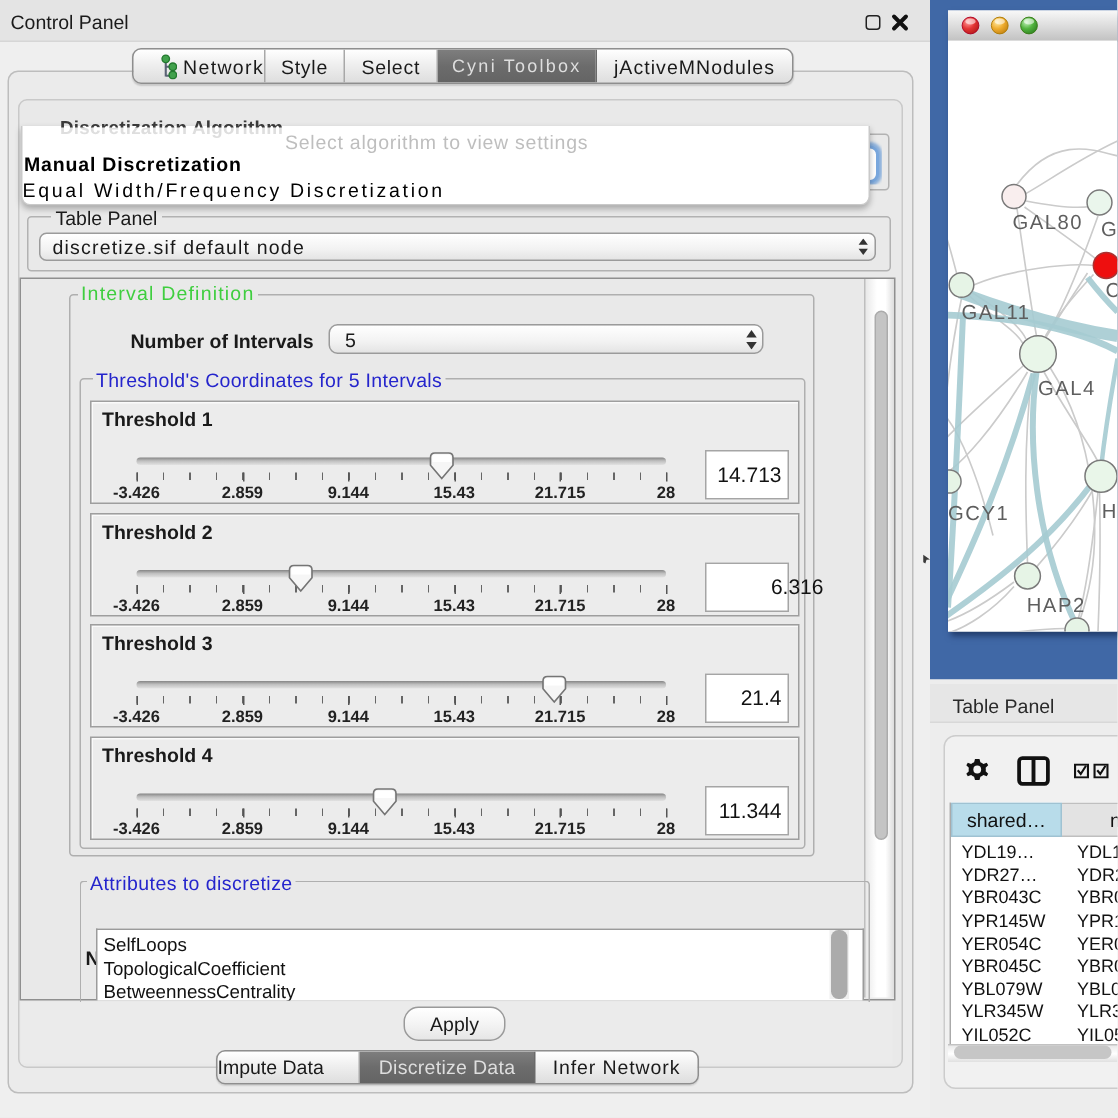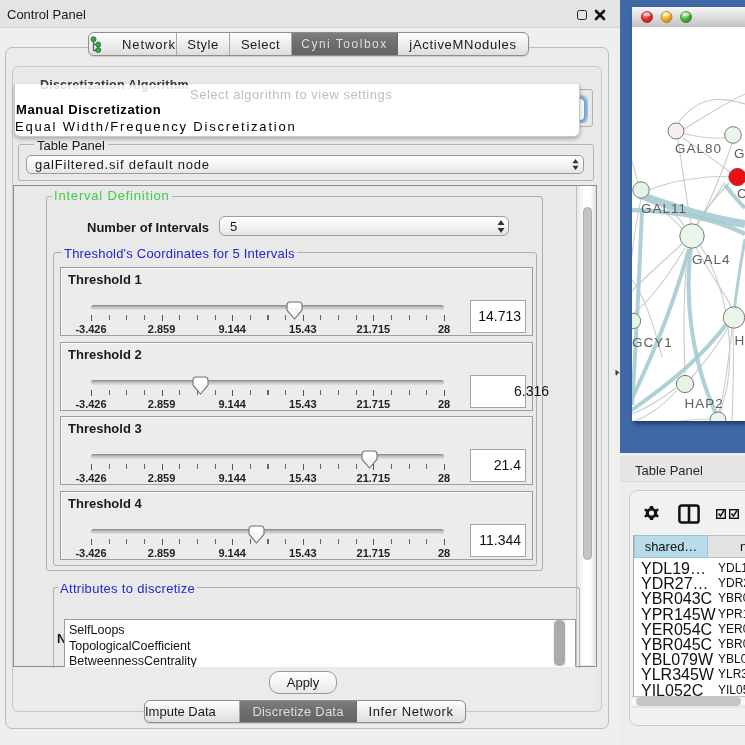--- a/index.html
+++ b/index.html
@@ -19,21 +19,21 @@
 <div class="abs" style="left:577px;top:10px;width:8px;height:8px;border:1.6px solid #222;border-radius:2.5px;"></div>
 <svg class="abs" style="left:594px;top:9px;" width="12" height="12" viewBox="0 0 12 12">
  <path d="M2 2 L10 10 M10 2 L2 10" stroke="#111" stroke-width="2.6" stroke-linecap="round"></path>
 </svg>
 
 <div class="abs" style="left:5px;top:47px;width:602px;height:680px;background:#EBEBEB;border:1px solid #BDBDBD;border-radius:7px;"></div>
 
 <div class="abs" style="left:12px;top:66px;width:588px;height:644px;background:#E9E9E9;border:1px solid #C9C9C9;border-radius:6px;"></div>
 
 <div class="abs" style="left:88px;top:32px;height:22px;border:1px solid #8E8E8E;border-radius:6px;display:flex;overflow:hidden;background:linear-gradient(#FFFFFF,#EFEFEF 45%,#DEDEDE);box-shadow:0 1px 1px rgba(0,0,0,0.15);">
-  <div style="width:87px;display:flex;align-items:center;justify-content:space-between;border-right:1px solid #A8A8A8;">
+  <div style="width:87px;display:flex;align-items:center;justify-content:flex-end;border-right:1px solid #A8A8A8;">
     <svg width="12" height="17" viewBox="0 0 12 17" style="margin-right:4px;">
       <path d="M4.5 4 L4.5 15 M4.5 8.5 L8.5 8.5 M4.5 14.5 L8.5 14.5" stroke="#5A6275" stroke-width="1.4" fill="none"></path>
       <circle cx="4.5" cy="3.2" r="2.5" fill="#41A14C" stroke="#23792F" stroke-width="0.9"></circle>
       <circle cx="9.2" cy="8.5" r="2.5" fill="#41A14C" stroke="#23792F" stroke-width="0.9"></circle>
       <circle cx="9.2" cy="14" r="2.5" fill="#41A14C" stroke="#23792F" stroke-width="0.9"></circle>
     </svg>
     <span class="t13" style="letter-spacing:0.9px;">Network</span>
     </div>
   <div style="width:52px;display:flex;align-items:center;justify-content:center;border-right:1px solid #A8A8A8;">
       <span class="t13" style="letter-spacing:0.5px;">Style</span>
@@ -51,21 +51,21 @@
 
 <div class="abs" style="left:18px;top:89px;width:573px;height:36px;border:1px solid #B2B2B2;border-radius:3px;"></div>
 
 <div class="abs" style="left:560px;top:93px;width:28px;height:30px;overflow:hidden;">
   <div class="abs" style="left:-40px;top:4px;width:62px;height:21px;background:#fff;border:2px solid #79A7DD;border-radius:6px;box-shadow:0 0 2px 2px rgba(112,160,216,0.8);"></div>
 </div>
 
 <div class="abs" style="left:18px;top:144px;width:574px;height:35px;border:1px solid #B2B2B2;border-radius:3px;"></div>
 <div class="abs b13" style="left:34px;top:138px;background:#E9E9E9;padding:0 3px;font-weight:normal;">Table Panel</div>
 <div class="abs" style="left:26px;top:155px;width:556px;height:17px;background:linear-gradient(#FFFFFF,#F2F2F2 60%,#E4E4E4);border:1px solid #9B9B9B;border-radius:5px;"></div>
-<div class="abs t13" style="left:35px;top:157px;letter-spacing:0.8px;">galFiltered.sif default node</div>
+<div class="abs t13" style="left:35px;top:157px;letter-spacing:0.8px;">discretize.sif default node</div>
 <svg class="abs" style="left:572px;top:159px;" width="7" height="11" viewBox="0 0 7 11">
   <path d="M3.5 0 L6.6 4.2 L0.4 4.2 Z" fill="#333"></path>
     <path d="M3.5 11 L6.6 6.8 L0.4 6.8 Z" fill="#333"></path>
 </svg>
 
 <div class="abs" style="left:13px;top:185px;width:582px;height:480px;border:1px solid #8F8F8F;background:#E9E9E9;"></div>
 
 <div class="abs" style="left:576px;top:186px;width:19px;height:479px;background:linear-gradient(90deg,#E8E8E8,#FFFFFF 40%,#FFFFFF 70%,#DDDDDD);border-left:1px solid #BEBEBE;"></div>
 <div class="abs" style="left:583px;top:207px;width:9px;height:353px;background:#C4C4C4;border:1px solid #ABABAB;box-sizing:border-box;border-radius:5px;"></div>
 
@@ -321,21 +321,21 @@
 <svg class="abs" style="left:716px;top:509px;" width="24" height="10" viewBox="0 0 24 10">
   <rect x="0.7" y="0.7" width="8.6" height="8.6" fill="none" stroke="#111" stroke-width="1.4"></rect>
   <path d="M2.5 4.5 L4.5 7 L8 1.5" stroke="#111" stroke-width="1.4" fill="none"></path>
   <rect x="13.7" y="0.7" width="8.6" height="8.6" fill="none" stroke="#111" stroke-width="1.4"></rect>
   <path d="M15.5 4.5 L17.5 7 L21 1.5" stroke="#111" stroke-width="1.4" fill="none"></path>
 </svg>
 
 <div class="abs" style="left:633px;top:535px;width:112px;height:161px;background:#FFFFFF;border-left:1px solid #AAAAAA;overflow:hidden;">
   <div style="position:absolute;left:0;top:0;width:74px;height:23px;background:#B8DCEA;border:1px solid #9FC2D2;box-sizing:border-box;text-align:center;font-size:13px;color:#111;line-height:22px;">shared…</div>
   <div style="position:absolute;left:74px;top:0;width:90px;height:23px;background:#E3E3E3;border:1px solid #BFBFBF;border-left:none;box-sizing:border-box;font-size:13px;color:#111;line-height:22px;padding-left:32px;">na</div>
-  <div style="position:absolute;left:7px;top:26px;font-size:16px;color:#111;line-height:15.2px;white-space:pre;">YDL19…
+  <div style="position:absolute;left:7px;top:26px;font-size:12px;color:#111;line-height:15.2px;white-space:pre;">YDL19…
 YDR27…
 YBR043C
 YPR145W
 YER054C
 YBR045C
 YBL079W
 YLR345W
 YIL052C</div>
   <div style="position:absolute;left:84px;top:26px;font-size:12px;color:#111;line-height:15.2px;white-space:pre;">YDL19
 YDR27

